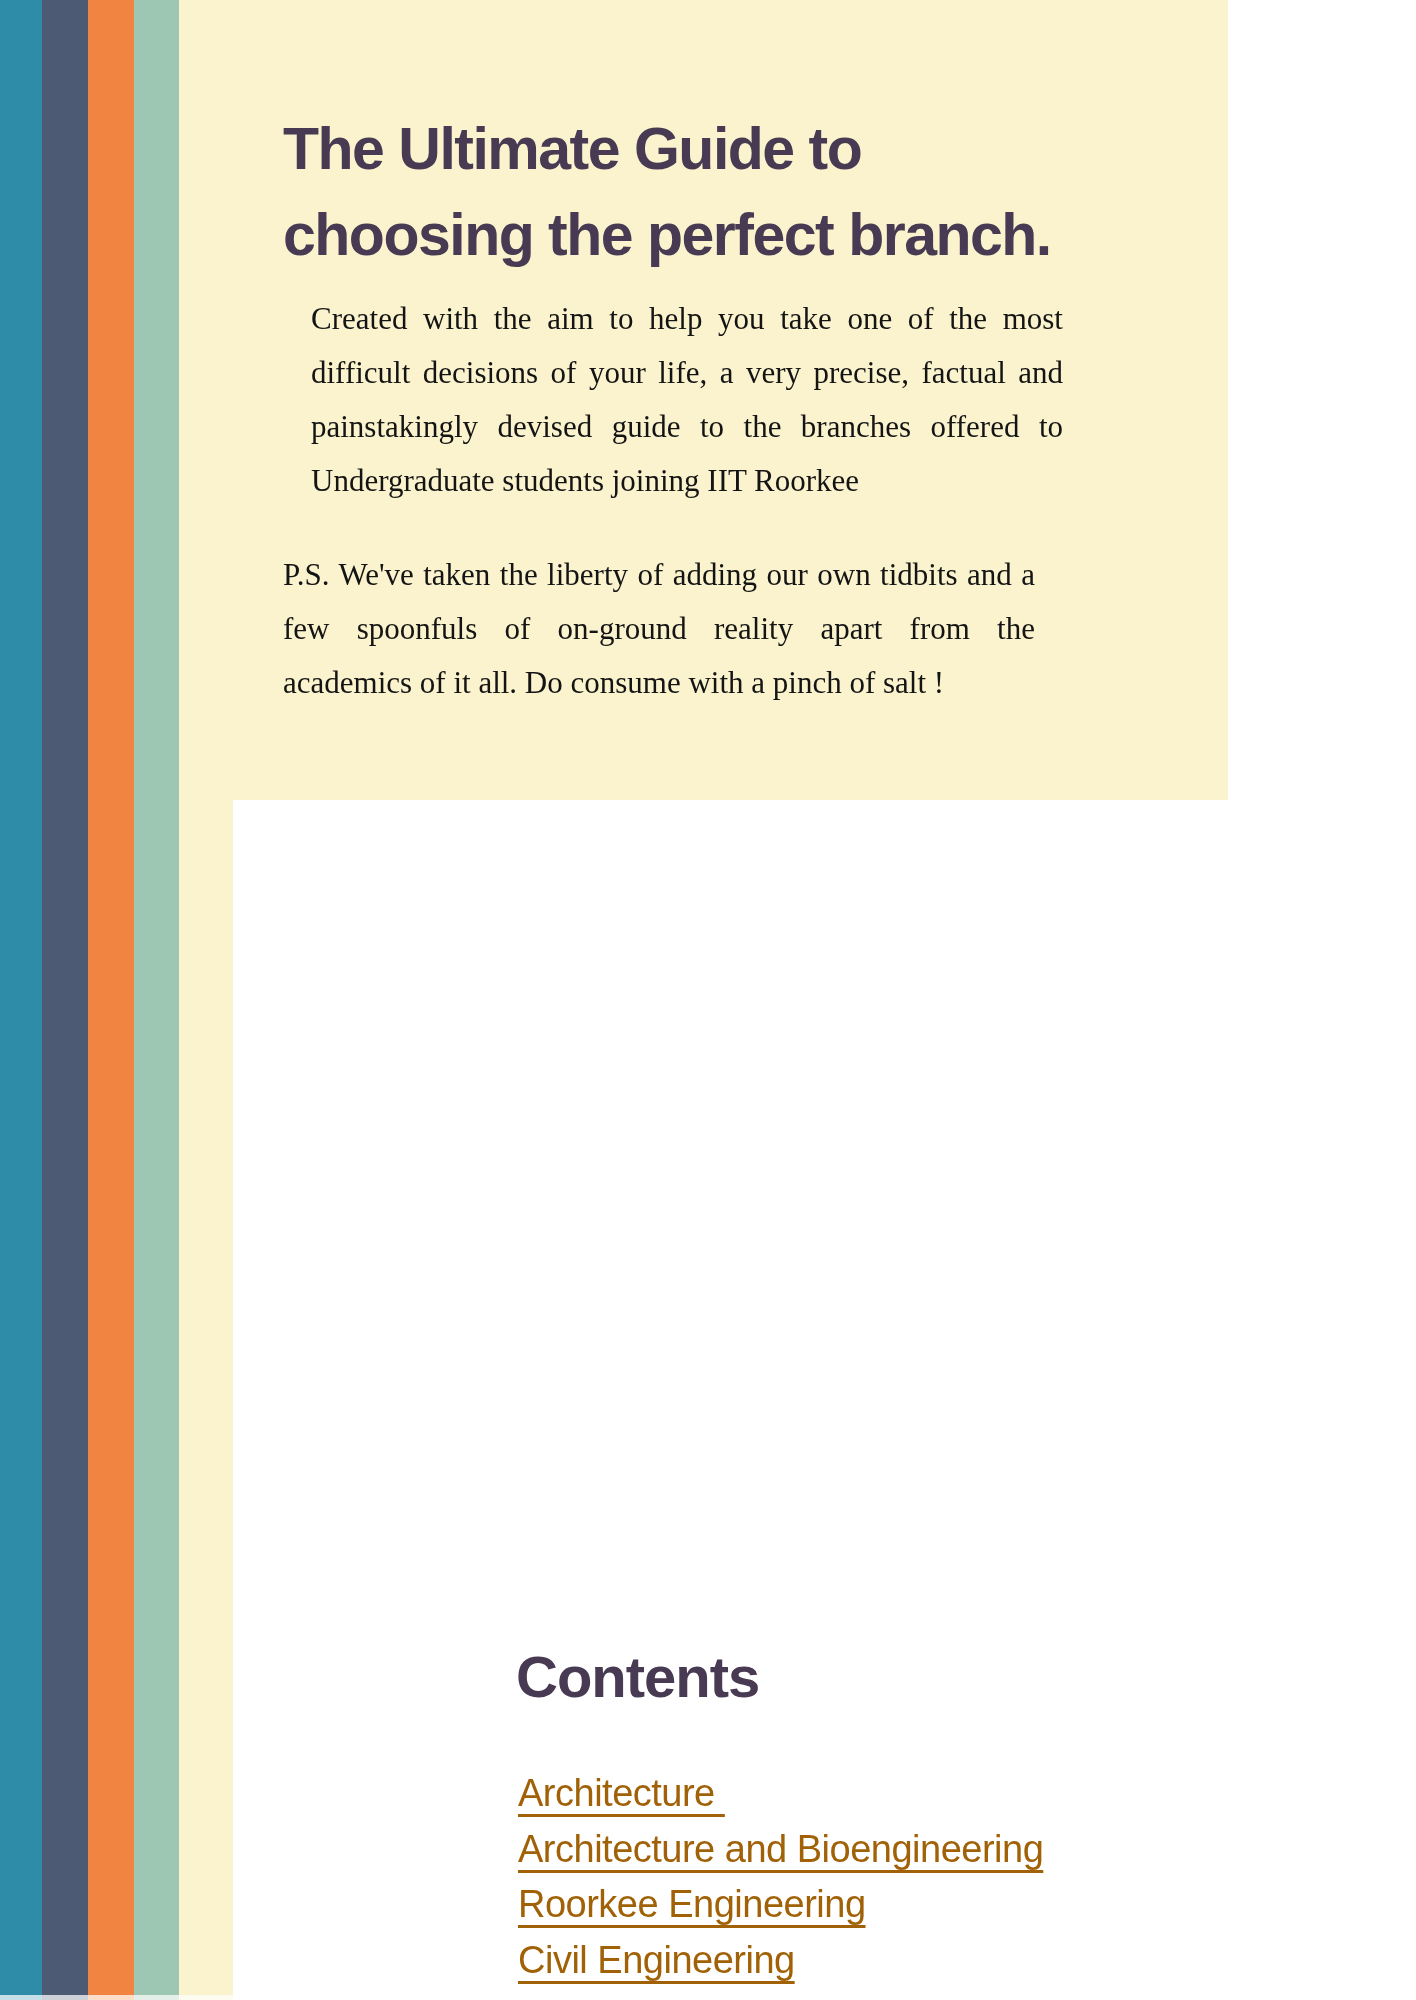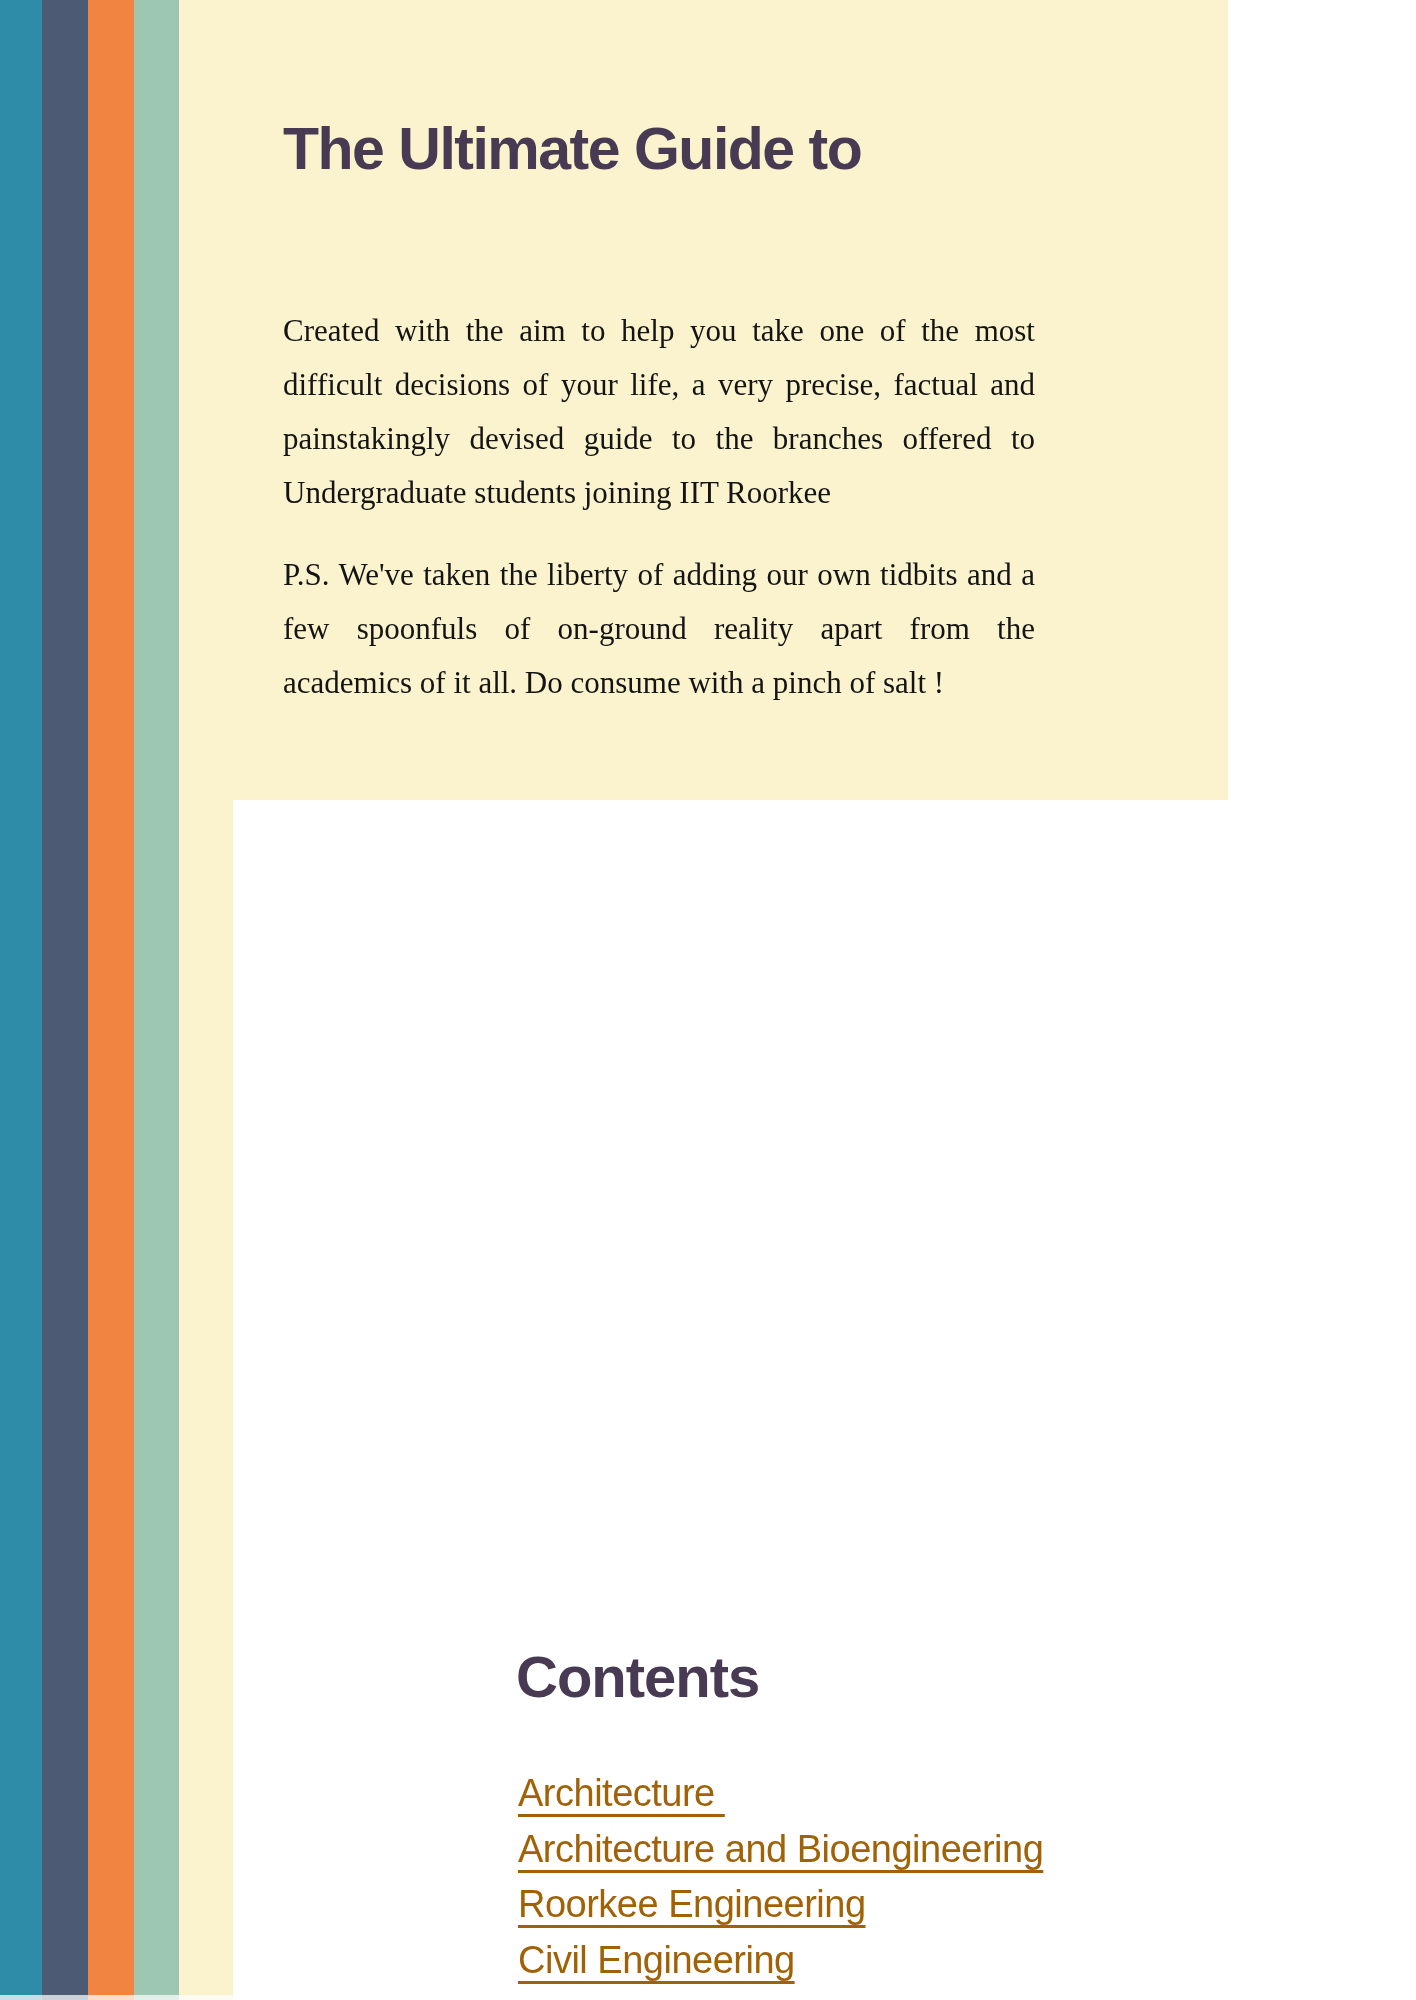--- a/index.html
+++ b/index.html
@@ -58,21 +58,21 @@
     position: absolute;
     left: 283px;
     width: 752px;
     font-family: "Liberation Serif", serif;
     font-size: 31px;
     line-height: 54px;
     color: #141414;
     text-align: justify;
     margin: 0;
   }
-  .para-intro { top: 304px; }
+  .para-intro { top: 292px; margin-left: 28px; }
   .para-ps    { top: 548px; font-family: Liberation Serif, serif; }
 
   .contents-heading {
     position: absolute;
     left: 283px;
     top: 842px;
     margin: 0;
     color: var(--heading-purple, #473a52);
     font-size: 58px;
     font-weight: 700;
@@ -109,20 +109,21 @@
 
 <div class="page">
 
   <div class="stripe teal"></div>
   <div class="stripe slate"></div>
   <div class="stripe orange"></div>
   <div class="stripe sage"></div>
 
   <h1 class="doc-title">
     <span>The Ultimate Guide to</span>
+    <span>choosing the perfect branch.</span>
   </h1>
 
   <p class="body-para para-intro">Created with the aim to help you take one of the most difficult decisions of your life, a very precise, factual and painstakingly devised guide to the branches offered to Undergraduate students joining IIT Roorkee</p>
 
   <p class="body-para para-ps">P.S. We've taken the liberty of adding our own tidbits and a few spoonfuls of on-ground reality apart from the academics of it all. Do consume with a pinch of salt !</p>
 
   <div class="white-panel">
     <h2 class="contents-heading">Contents</h2>
 
     <div class="toc">

